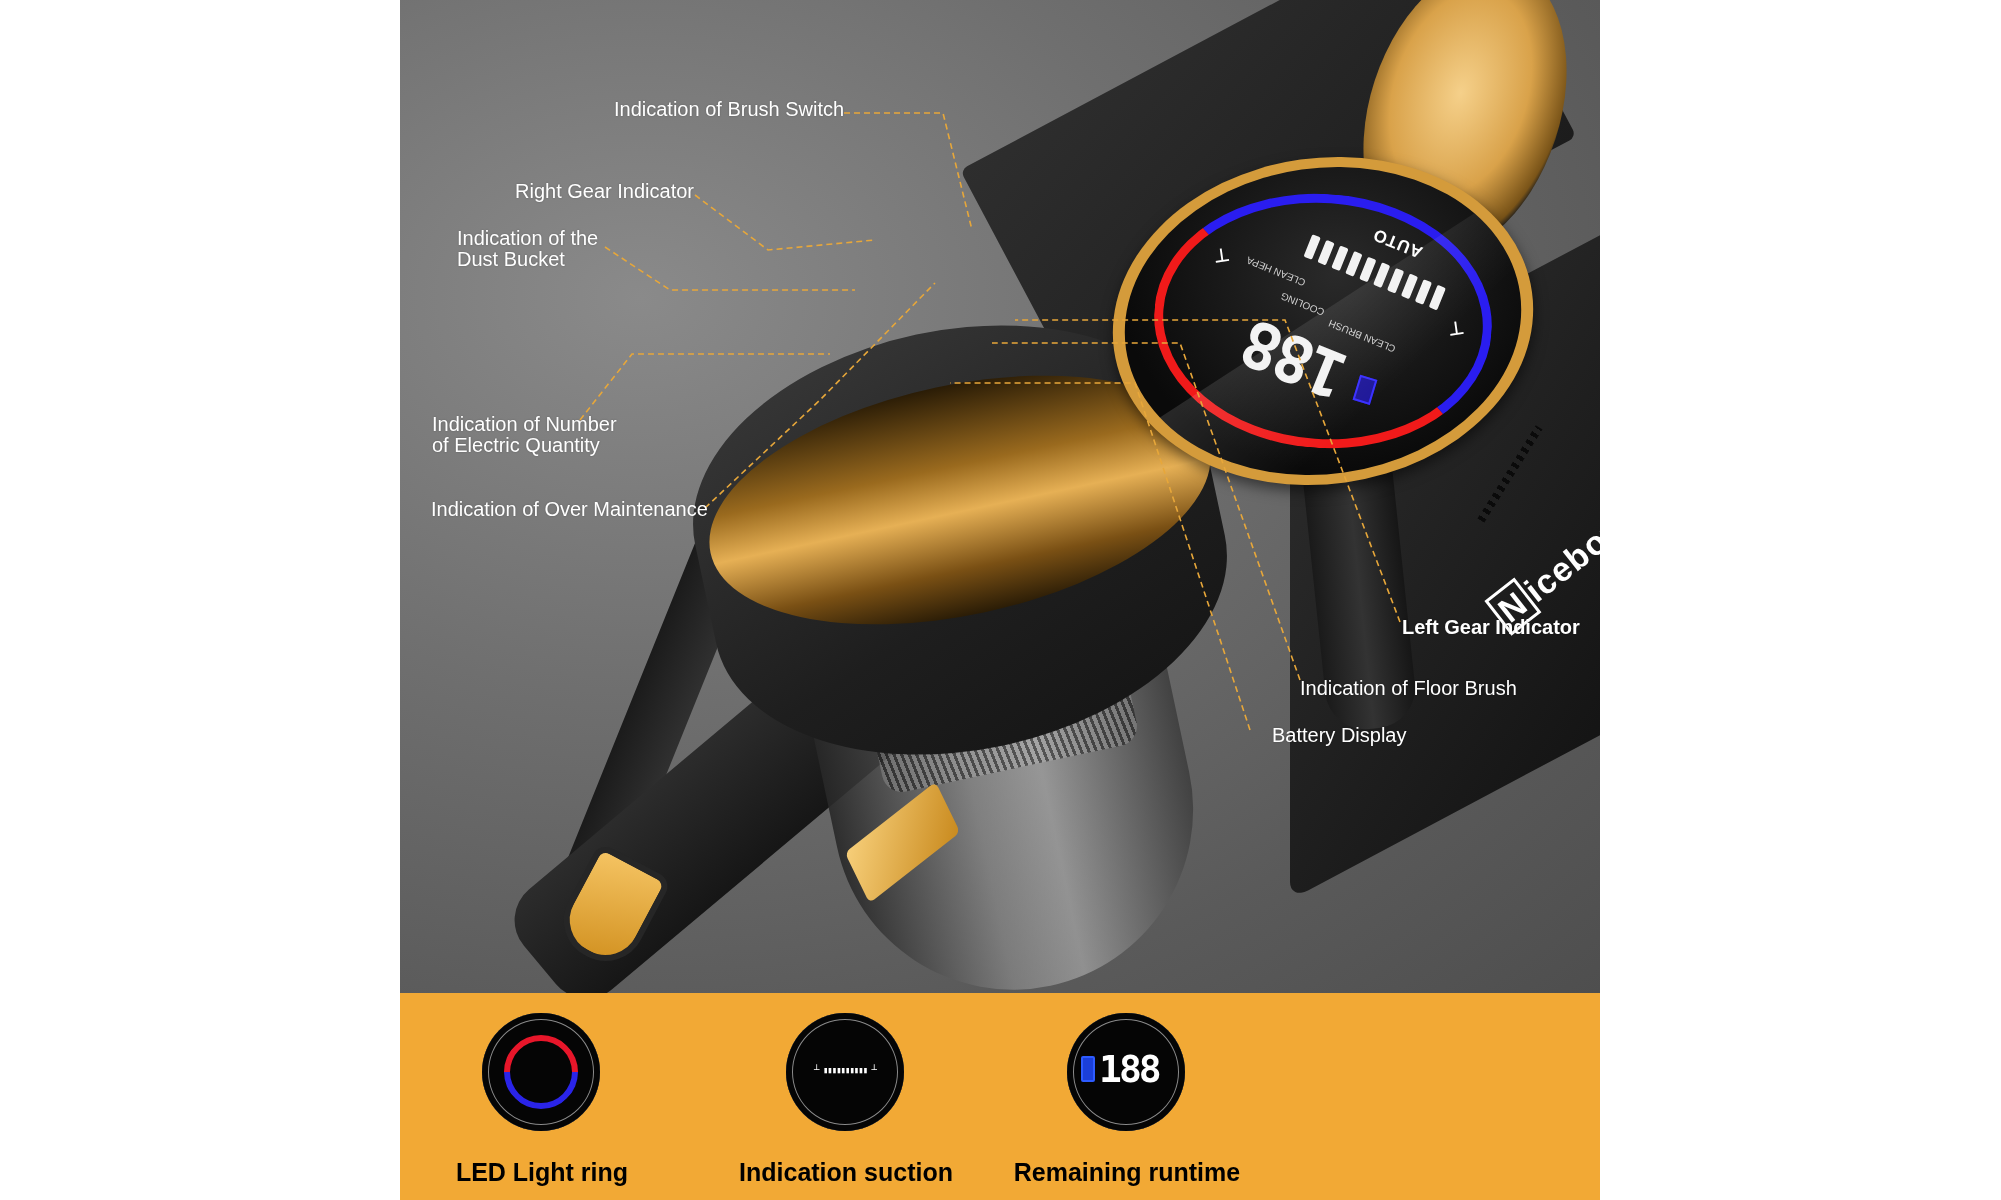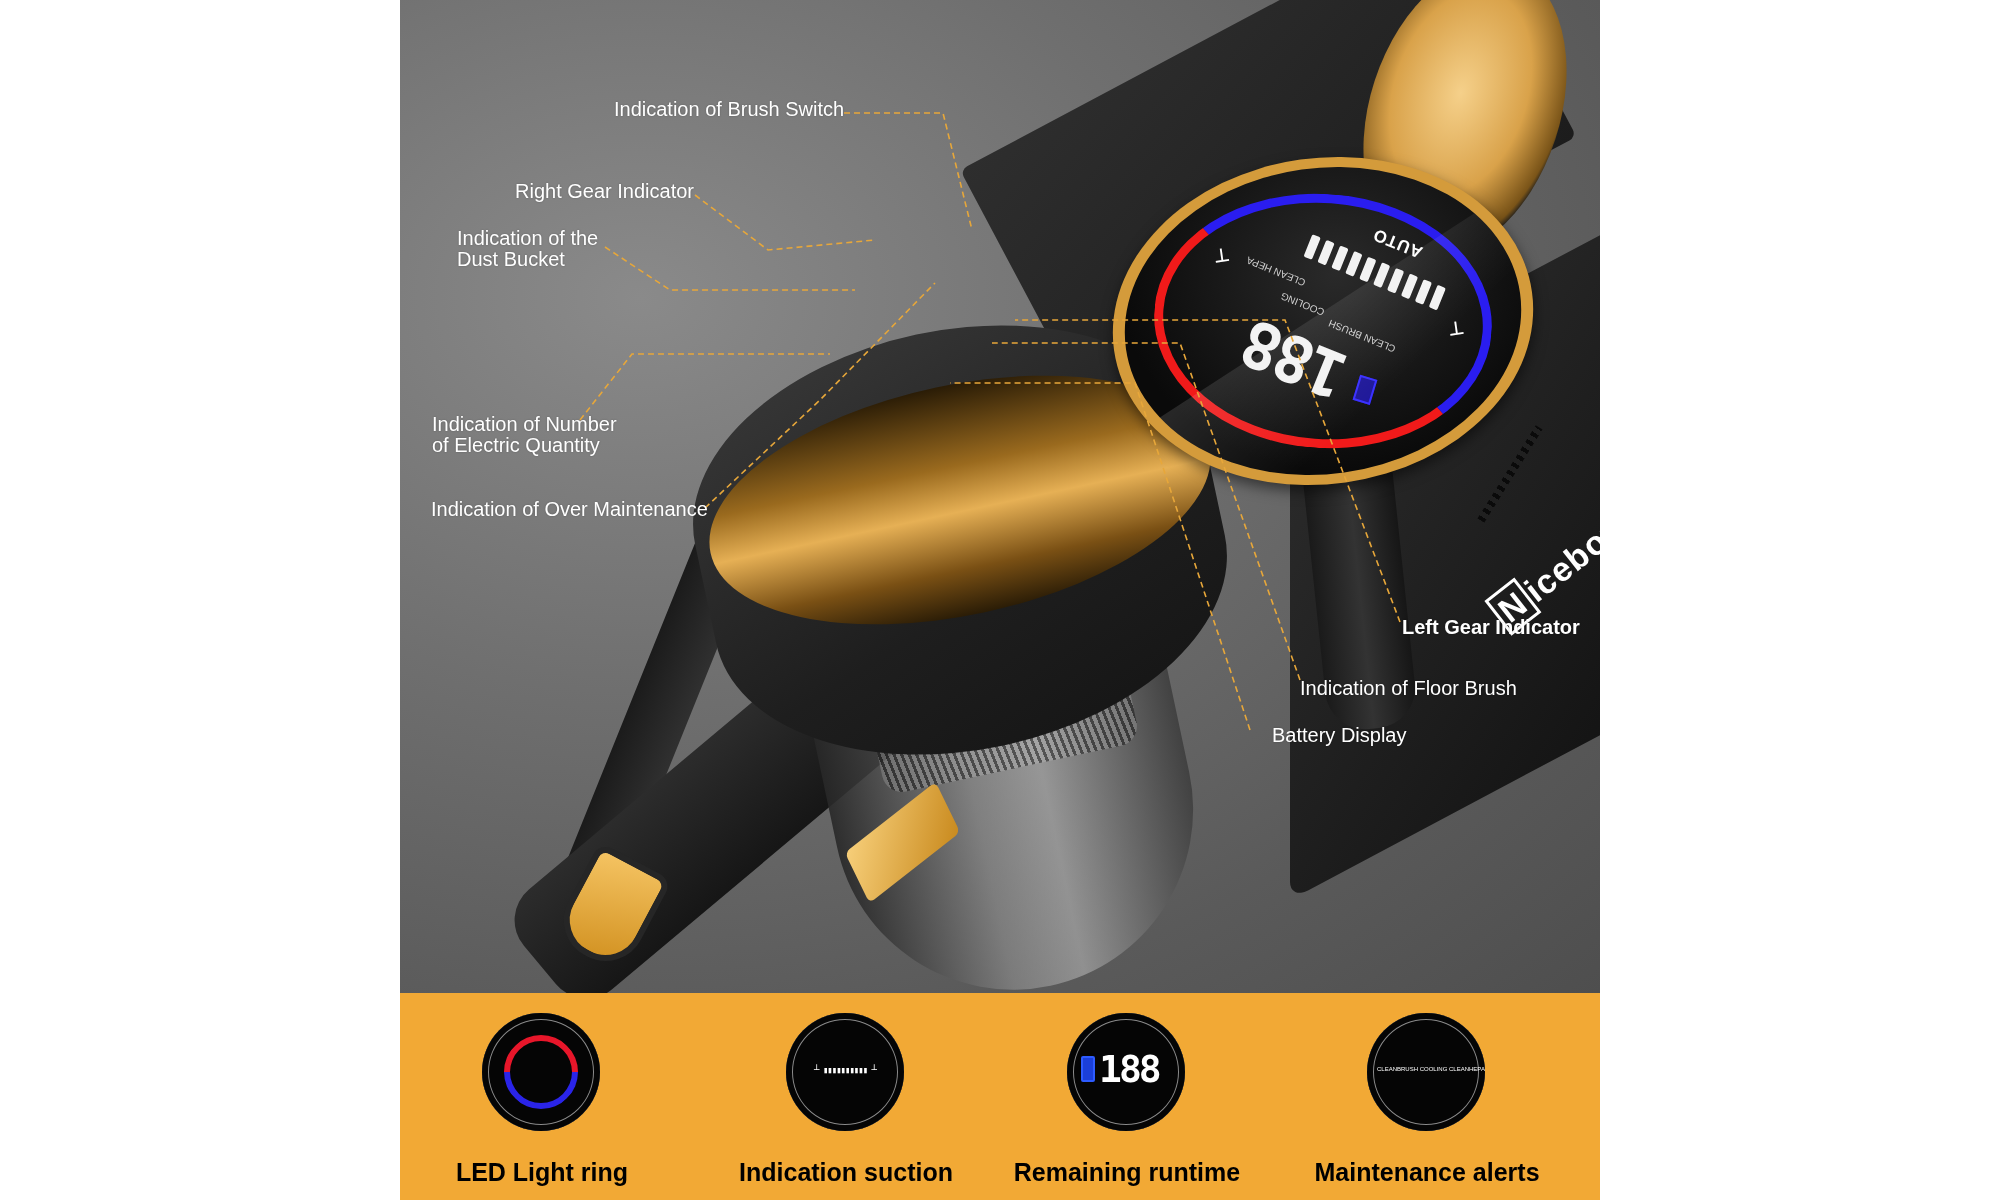--- a/index.html
+++ b/index.html
@@ -166,21 +166,15 @@
     </div>
     <div class="feature f3">
       <div class="feat-circle">
         <div class="runtime-row">
           <div class="runtime-batt"></div>
           <div class="runtime-digits">188</div>
         </div>
       </div>
       <div class="feat-label">Remaining runtime</div>
     </div>
-    <div class="feature f4">
-      <div class="feat-circle">
-        <div class="alerts-row">CLEANBRUSH   COOLING   CLEANHEPA</div>
-      </div>
-      <div class="feat-label">Maintenance alerts</div>
-    </div>
   </div>
 
 </div>
 
 </body></html>

